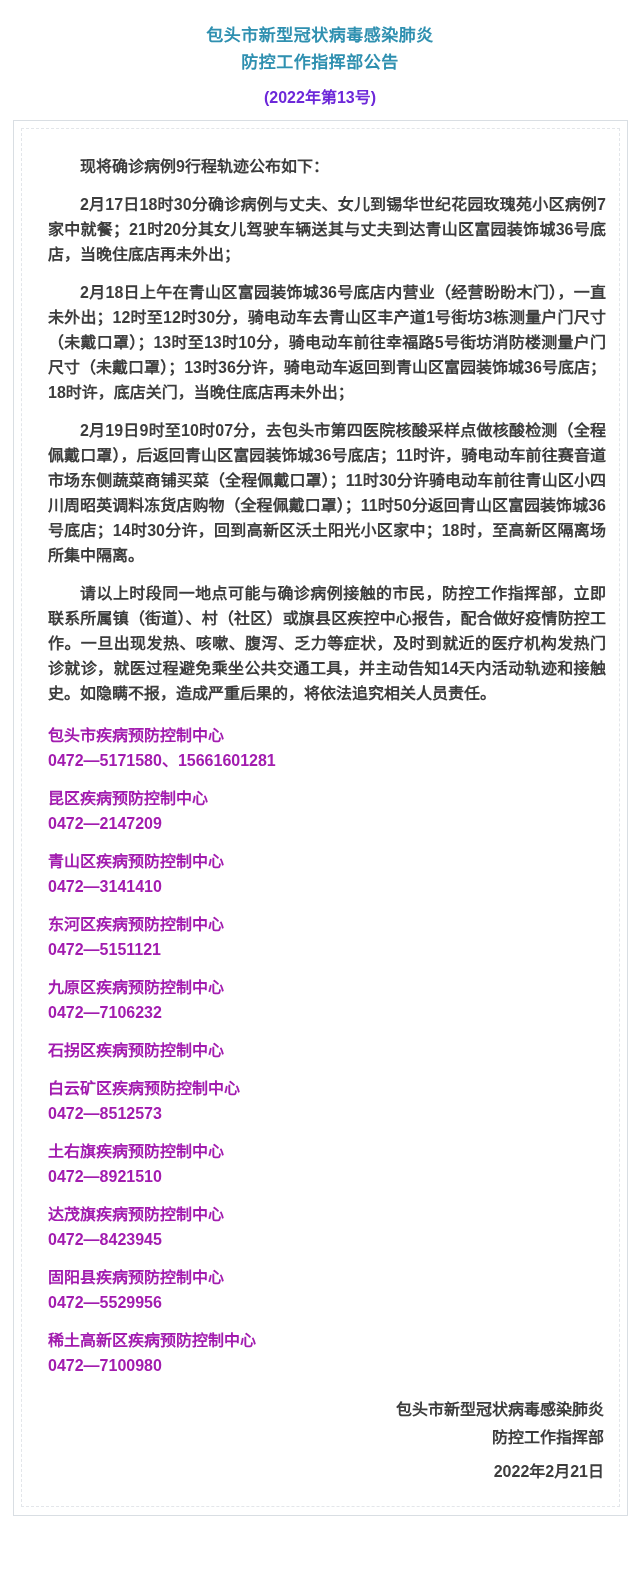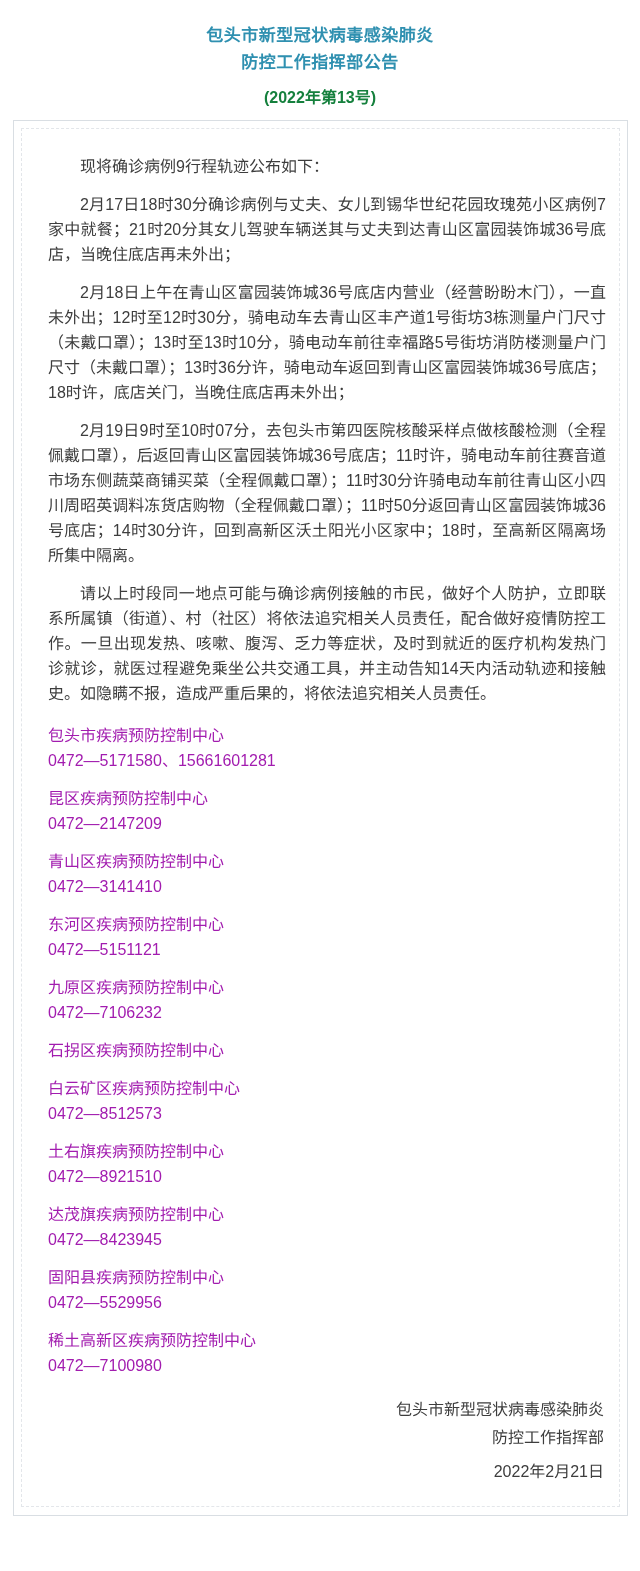--- a/index.html
+++ b/index.html
@@ -21,32 +21,33 @@
     font-size: 17px;
     font-weight: 700;
     color: #2f90b0;
     line-height: 27px;
     letter-spacing: 0.5px;
   }
   .issue-number {
     margin-top: 11px;
     font-size: 16px;
     font-weight: 700;
-    color: #15803d;
+    color: #6d28d9;
     line-height: 22px;
   }
   .notice-box {
     margin: 11px 12px 0 13px;
     border: 1px solid #d9dee3;
     background: #ffffff;
   }
   .notice-inner {
     margin: 7px 7px 8px 7px;
     border: 1px dashed #e3e6ea;
     padding: 25px 13px 20px 26px;
+    font-weight: bold;
   }
   .para {
     margin: 0 0 13px 0;
     font-size: 16px;
     line-height: 25px;
     color: #3d3d3d;
     text-indent: 2em;
     text-align: justify;
   }
   .contact-list {
@@ -87,21 +88,21 @@
     <div class="issue-number">(2022年第13号)</div>
   </header>
 
   <section class="notice-box">
     <div class="notice-inner">
 
       <p class="para">现将确诊病例9行程轨迹公布如下：</p>
       <p class="para">2月17日18时30分确诊病例与丈夫、女儿到锡华世纪花园玫瑰苑小区病例7家中就餐；21时20分其女儿驾驶车辆送其与丈夫到达青山区富园装饰城36号底店，当晚住底店再未外出；</p>
       <p class="para">2月18日上午在青山区富园装饰城36号底店内营业（经营盼盼木门），一直未外出；12时至12时30分，骑电动车去青山区丰产道1号街坊3栋测量户门尺寸（未戴口罩）；13时至13时10分，骑电动车前往幸福路5号街坊消防楼测量户门尺寸（未戴口罩）；13时36分许，骑电动车返回到青山区富园装饰城36号底店；18时许，底店关门，当晚住底店再未外出；</p>
       <p class="para">2月19日9时至10时07分，去包头市第四医院核酸采样点做核酸检测（全程佩戴口罩），后返回青山区富园装饰城36号底店；11时许，骑电动车前往赛音道市场东侧蔬菜商铺买菜（全程佩戴口罩）；11时30分许骑电动车前往青山区小四川周昭英调料冻货店购物（全程佩戴口罩）；11时50分返回青山区富园装饰城36号底店；14时30分许，回到高新区沃土阳光小区家中；18时，至高新区隔离场所集中隔离。</p>
-      <p class="para">请以上时段同一地点可能与确诊病例接触的市民，做好个人防护，立即联系所属镇（街道）、村（社区）将依法追究相关人员责任，配合做好疫情防控工作。一旦出现发热、咳嗽、腹泻、乏力等症状，及时到就近的医疗机构发热门诊就诊，就医过程避免乘坐公共交通工具，并主动告知14天内活动轨迹和接触史。如隐瞒不报，造成严重后果的，将依法追究相关人员责任。</p>
+      <p class="para">请以上时段同一地点可能与确诊病例接触的市民，防控工作指挥部，立即联系所属镇（街道）、村（社区）或旗县区疾控中心报告，配合做好疫情防控工作。一旦出现发热、咳嗽、腹泻、乏力等症状，及时到就近的医疗机构发热门诊就诊，就医过程避免乘坐公共交通工具，并主动告知14天内活动轨迹和接触史。如隐瞒不报，造成严重后果的，将依法追究相关人员责任。</p>
 
       <div class="contact-list">
 
         <div class="contact">
           <div class="contact-name">包头市疾病预防控制中心</div>
           <div class="contact-phone">0472—5171580、15661601281</div>
         </div>
 
         <div class="contact">
           <div class="contact-name">昆区疾病预防控制中心</div>

